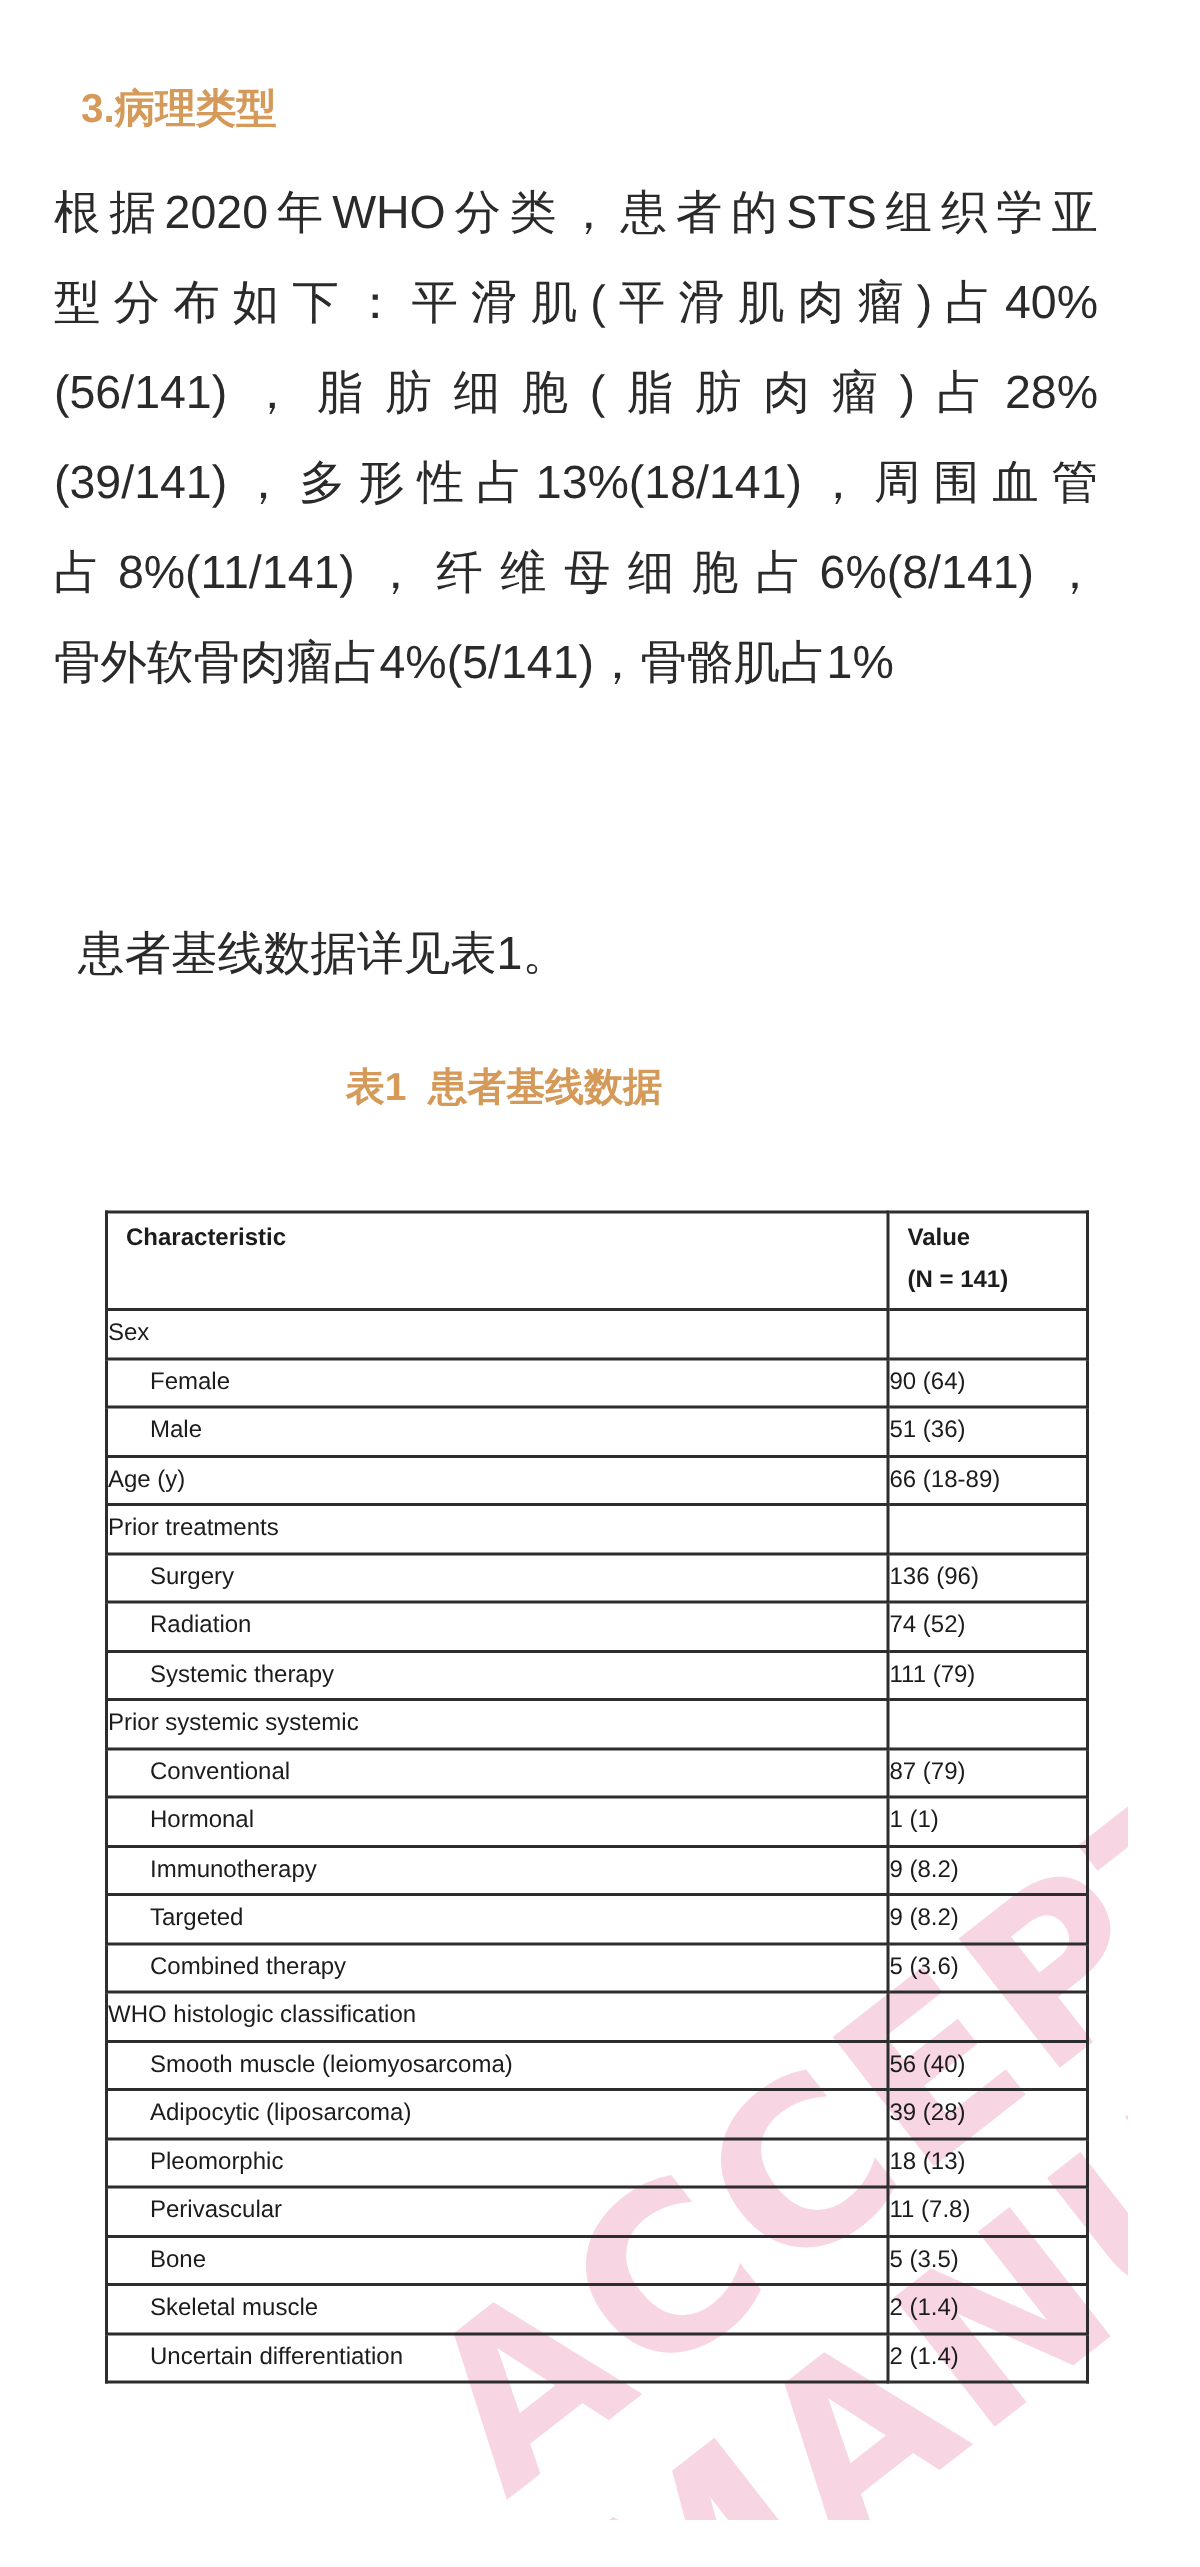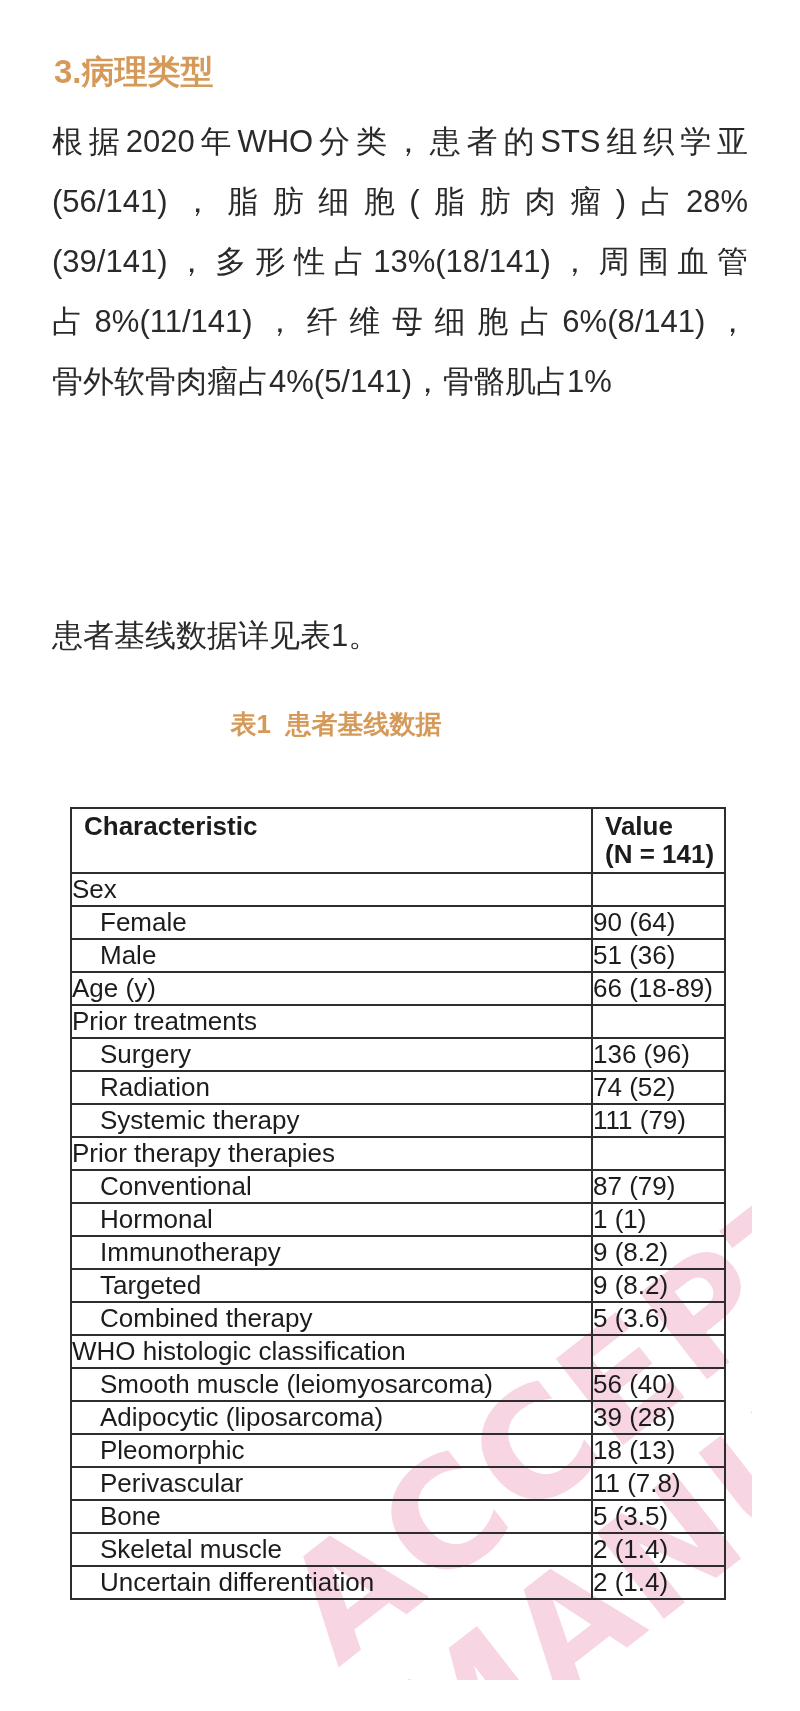--- a/index.html
+++ b/index.html
@@ -7,26 +7,26 @@
     width: 800px; height: 1711px;
     position: relative;
     background: #ffffff;
     overflow: hidden;
     font-family: "Liberation Sans", "DejaVu Sans", sans-serif;
     color: var(--text, #2a2a2a);
   }
 
   .heading {
     position: absolute; left: 54px; top: 53px; margin: 0;
-    font-size: 33px; line-height: 38px; font-weight: 700;
+    font-size: 27px; line-height: 38px; font-weight: 700;
     color: var(--accent-orange, #d59a59);
   }
 
   .para1 {
-    position: absolute; left: 52px; top: 112px; width: 696px;
+    position: absolute; left: 36px; top: 112px; width: 696px;
     font-size: 31px; line-height: 60px; color: var(--text, #2a2a2a);
   }
   .para1 .line { text-align: justify; text-align-last: justify; }
   .para1 div.line:last-of-type { text-align-last: left; }
 
   .para2 {
     position: absolute; left: 52px; top: 612px; width: 696px;
     font-size: 31px; line-height: 48px; color: var(--text, #2a2a2a);
   }
 
@@ -49,21 +49,21 @@
     transform: rotate(-38deg); transform-origin: 0 0;
     font-family: "DejaVu Sans", "Liberation Sans", sans-serif;
     font-weight: 700; font-size: 150px; line-height: 162px;
     letter-spacing: 4px; white-space: nowrap;
     color: var(--watermark-pink, #f8d5e3);
   }
 
   table.baseline-table {
     position: absolute; left: 70px; top: 62px; width: 656px;
     border-collapse: collapse; table-layout: fixed;
-    font-size: 26px; color: #1c1c1c;
+    font-size: 16px; color: #1c1c1c;
     background: transparent;
   }
   .baseline-table th, .baseline-table td {
     border: 2px solid var(--table-border, #2d2d2d);
     padding: 0; background: transparent;
     overflow: hidden; white-space: nowrap;
   }
   .col-char { width: 507px; }
   .baseline-table thead th {
     font-weight: 700; text-align: left; vertical-align: top;
@@ -77,20 +77,21 @@
 </style>
 </head>
 <body>
 
 <h2 class="heading">3.病理类型</h2>
 
 <div class="para1">
 
     <div class="line">根据2020年WHO分类，患者的STS组织学亚</div>
 
+    <div class="line">型分布如下：平滑肌(平滑肌肉瘤)占40%</div>
 
     <div class="line">(56/141)，脂肪细胞(脂肪肉瘤)占28%</div>
 
     <div class="line">(39/141)，多形性占13%(18/141)，周围血管</div>
 
     <div class="line">占8%(11/141)，纤维母细胞占6%(8/141)，</div>
 
     <div class="line">骨外软骨肉瘤占4%(5/141)，骨骼肌占1%</div>
 
 
@@ -155,21 +156,21 @@
           <td class="cell-label indent"><span>Radiation</span></td>
           <td class="cell-value">74 (52)</td>
         </tr>
 
         <tr>
           <td class="cell-label indent"><span>Systemic therapy</span></td>
           <td class="cell-value">111 (79)</td>
         </tr>
 
         <tr>
-          <td class="cell-label"><span>Prior therapy therapies</span></td>
+          <td class="cell-label"><span>Prior systemic systemic</span></td>
           <td class="cell-value"></td>
         </tr>
 
         <tr>
           <td class="cell-label indent"><span>Conventional</span></td>
           <td class="cell-value">87 (79)</td>
         </tr>
 
         <tr>
           <td class="cell-label indent"><span>Hormonal</span></td>

